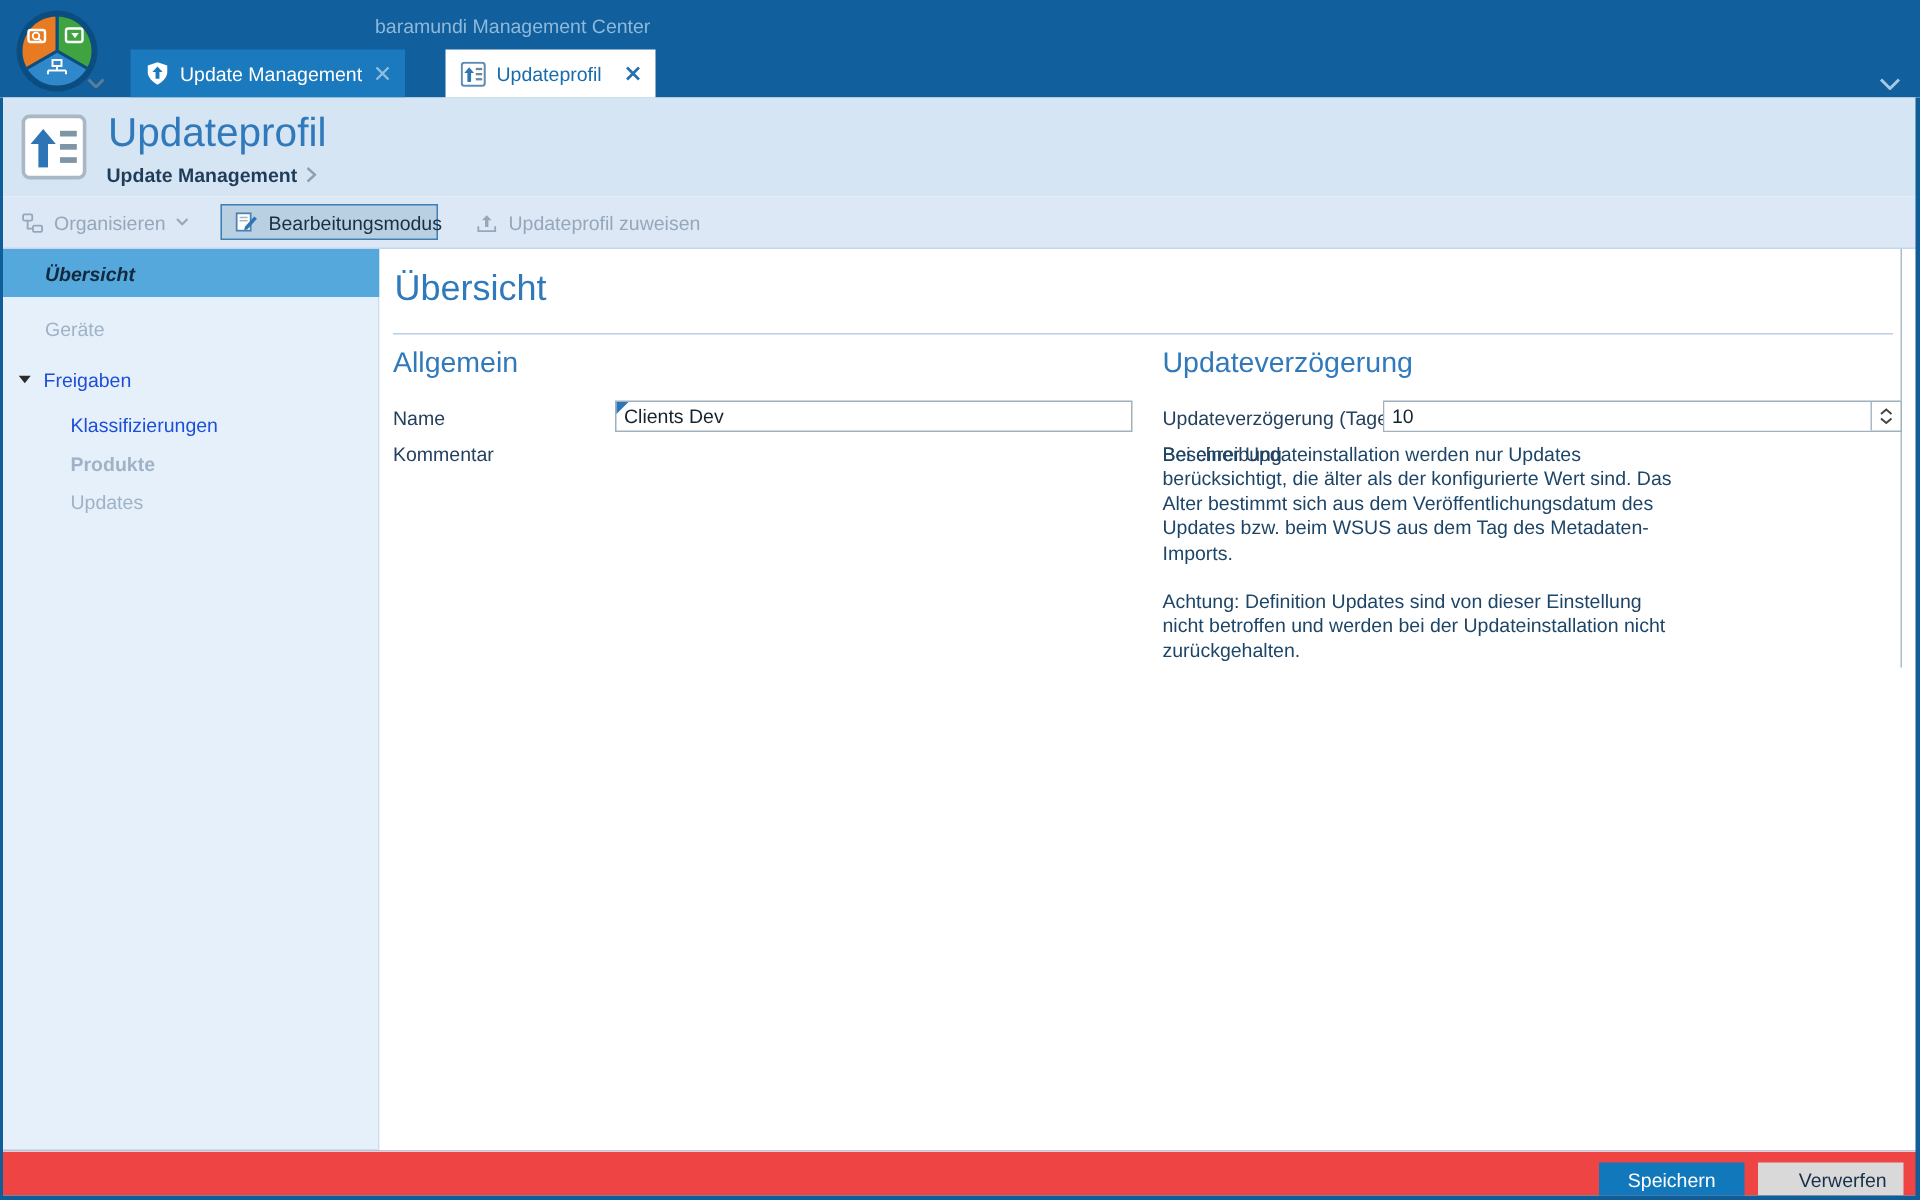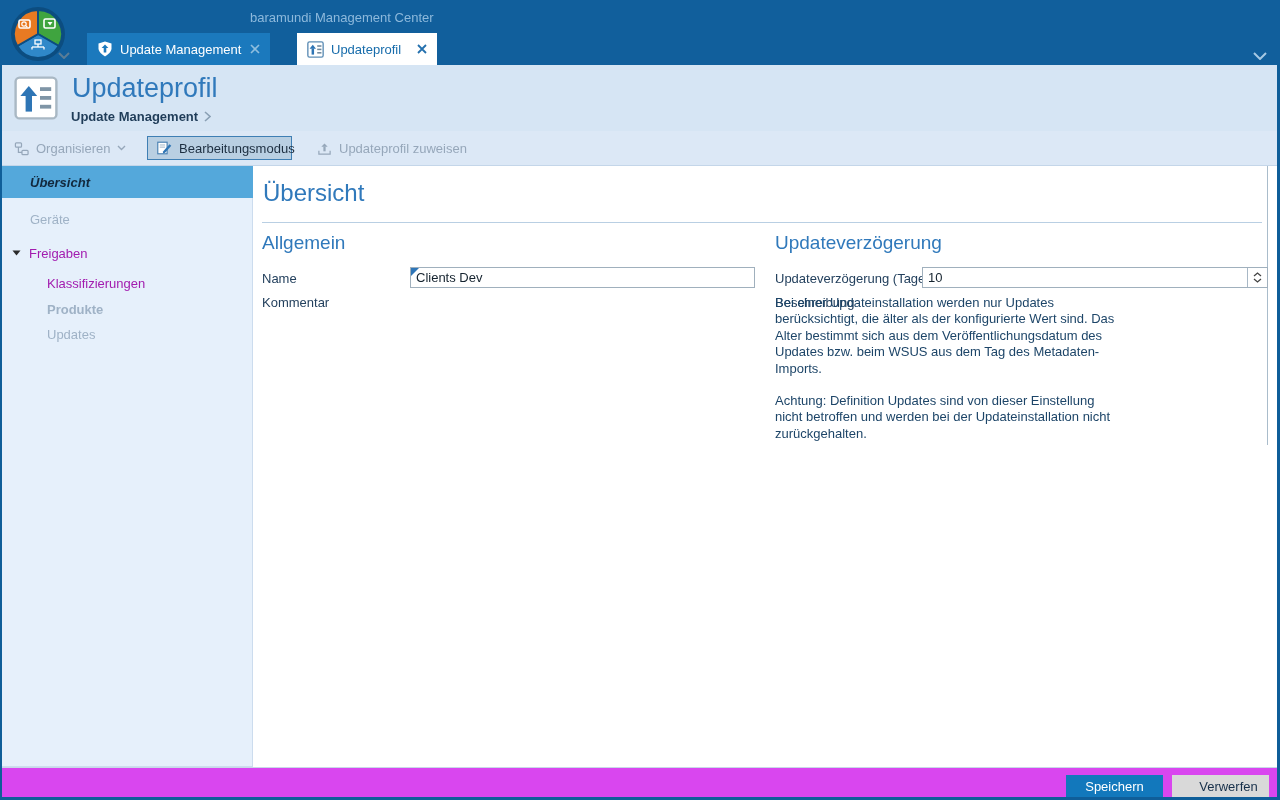--- a/index.html
+++ b/index.html
@@ -40,21 +40,21 @@
 
   
   .toolbar { position:absolute; left:0; top:131px; width:1280px; height:35px; background:#dce8f6; border-bottom:1px solid #c4d6e9; }
   .tool { position:absolute; top:5px; height:24px; display:flex; align-items:center; gap:7px; padding:0 8px; color:#96a7ba; }
   .tool-organize { left:6px; cursor:default; }
   .tool-editmode { left:147px; width:145px; background:#b9cfe2; border:1px solid #3f7fb4; color:#1c2e40; cursor:pointer; }
   .tool-assign { left:309px; cursor:default; }
 
   
   .sidebar { position:absolute; left:2px; top:166px; width:251px; height:601px; background:#e6f0fb; border-right:1px solid #ccdcee; border-bottom:1px solid #ccdcee; }
-  .nav-item { position:absolute; left:0; width:251px; display:flex; align-items:center; cursor:pointer; color:#a21caf; }
+  .nav-item { position:absolute; left:0; width:251px; display:flex; align-items:center; cursor:pointer; color:#1d4ed8; }
   .nav-selected { top:0; height:32px; background:#54a8db; font-weight:bold; font-style:italic; color:#12293e; padding-left:28px; }
   .nav-gerate { top:40px; height:26px; padding-left:28px; color:#9fb2c6; }
   .nav-freigaben { top:74px; height:26px; padding-left:10px; gap:8px; }
   .nav-klass { top:104px; height:26px; padding-left:45px;align-items:center; }
   .nav-produkte { top:130px; height:26px; padding-left:45px; color:#9fb2c6;font-weight:bold; }
   .nav-updates { top:155px; height:26px; padding-left:45px; color:#9fb2c6; }
   .expander { display:flex; }
 
   .content { position:absolute; left:253px; top:166px; width:1024px; height:601px; background:#fff; }
   .page-heading { position:absolute; left:10px; top:13px; font-size:24px; font-weight:300; color:#3079bb; }
@@ -77,21 +77,21 @@
                  resize:none; padding:3px 6px; font:13px "Liberation Sans",sans-serif; color:#15232f; overflow:hidden; }
 
   .spinner { position:absolute; left:669px; top:101px; width:346px; height:21px; border:1px solid #a0b0bd; background:#fff; display:flex; }
   .spinner input { flex:1; border:none; outline:none; padding:2px 5px; font:13px "Liberation Sans",sans-serif; color:#15232f; }
   .spin-btns { width:20px; border-left:1px solid #a8b8c6; display:flex; flex-direction:column; align-items:center; justify-content:center; gap:1px; cursor:pointer; }
 
   .desc-block { position:absolute; left:522px; top:129px; width:345px; color:#1d4568; line-height:16.4px; }
   .desc-block p + p { margin-top:16px; }
 
   
-  .footer { position:absolute; left:0; top:767px; width:1280px; height:30px; background:#d946ef; border-top:1px solid #c9d8e8; }
+  .footer { position:absolute; left:0; top:767px; width:1280px; height:30px; background:#ef4444; border-top:1px solid #c9d8e8; }
   .btn { position:absolute; top:7px; width:97px; height:22px; border:none; font:13px "Liberation Sans",sans-serif; cursor:pointer; }
   .btn-save { left:1066px; background:#1278bc; color:#fff; }
   .btn-discard { left:1172px; background:#d9d9d9; color:#17304a;padding-left:16px; }
 
   svg { display:block; }
 </style>
 </head>
 <body>
 
 <div class="window">

